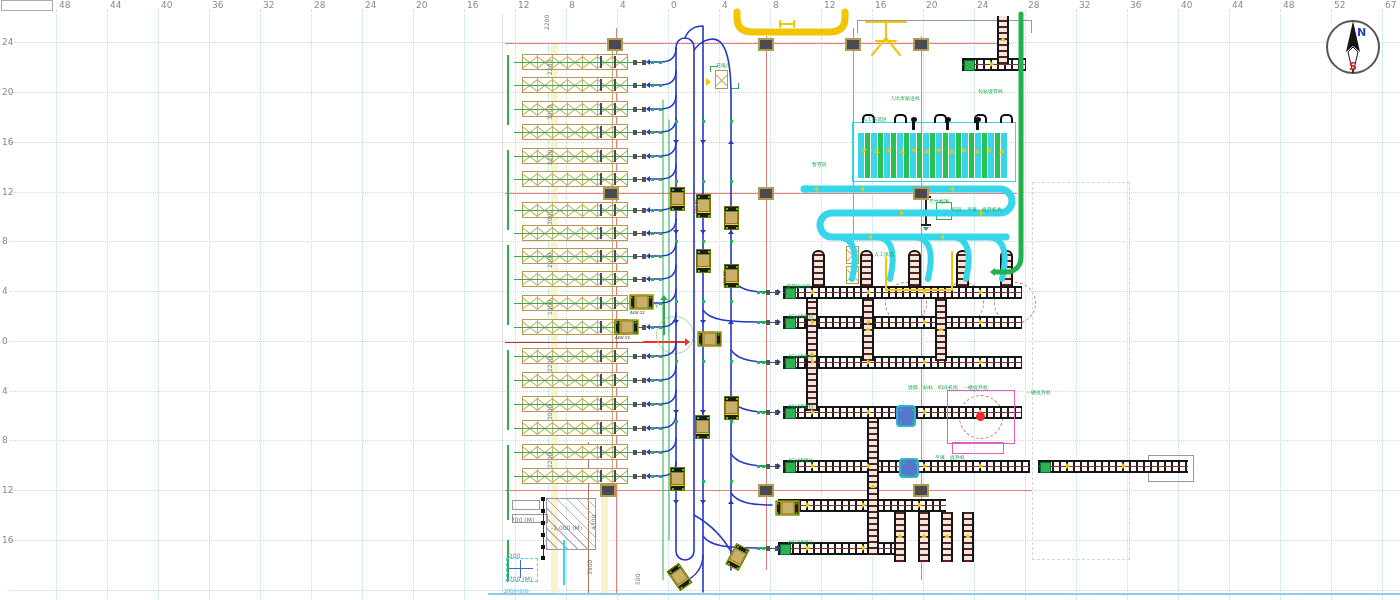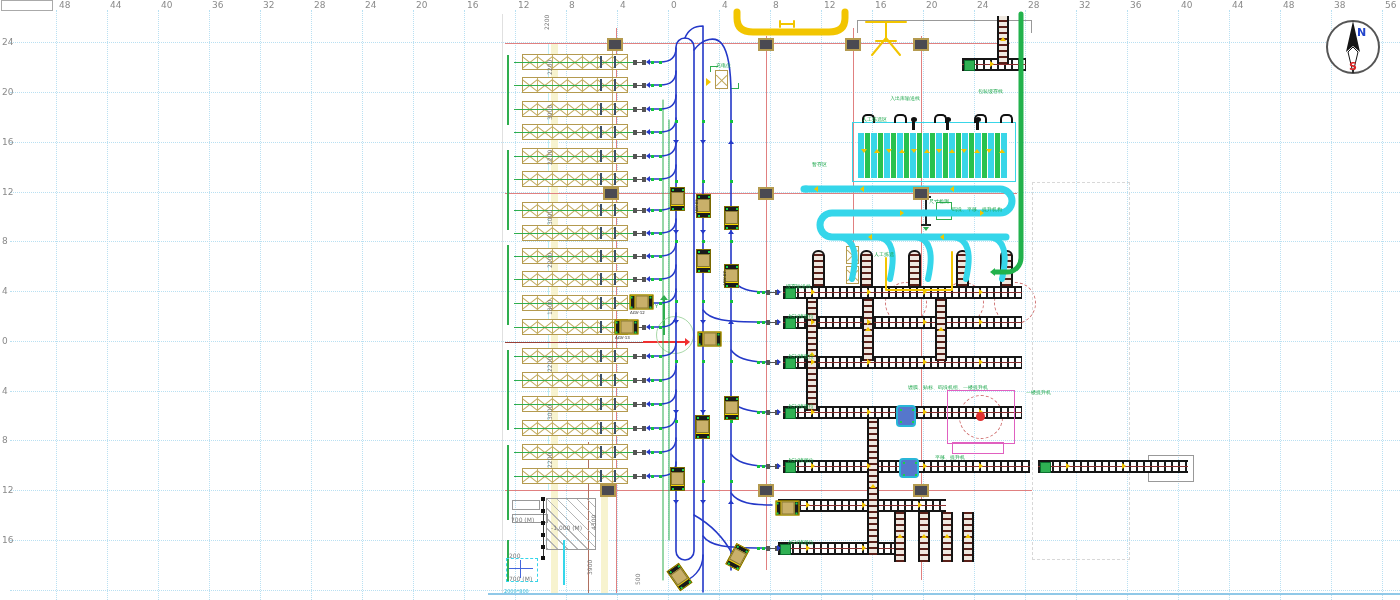--- a/index.html
+++ b/index.html
@@ -160,23 +160,23 @@
     <div class="abs rul" style="left: 1079px; top: 0px;">32</div>
     <div class="abs gridv" style="left: 1127px; top: 10px; height: 590px;"></div>
     <div class="abs rul" style="left: 1130px; top: 0px;">36</div>
     <div class="abs gridv" style="left: 1178px; top: 10px; height: 590px;"></div>
     <div class="abs rul" style="left: 1181px; top: 0px;">40</div>
     <div class="abs gridv" style="left: 1229px; top: 10px; height: 590px;"></div>
     <div class="abs rul" style="left: 1232px; top: 0px;">44</div>
     <div class="abs gridv" style="left: 1280px; top: 10px; height: 590px;"></div>
     <div class="abs rul" style="left: 1283px; top: 0px;">48</div>
     <div class="abs gridv" style="left: 1331px; top: 10px; height: 590px;"></div>
-    <div class="abs rul" style="left: 1334px; top: 0px;">38</div>
+    <div class="abs rul" style="left: 1334px; top: 0px;">52</div>
     <div class="abs gridv" style="left: 1382px; top: 10px; height: 590px;"></div>
-    <div class="abs rul" style="left: 1385px; top: 0px;">56</div>
+    <div class="abs rul" style="left: 1385px; top: 0px;">67</div>
     <div class="abs gridh" style="left: 10px; top: 42px; width: 1390px;"></div>
     <div class="abs rul" style="left: 2px; top: 37px;">24</div>
     <div class="abs gridh" style="left: 10px; top: 92px; width: 1390px;"></div>
     <div class="abs rul" style="left: 2px; top: 87px;">20</div>
     <div class="abs gridh" style="left: 10px; top: 142px; width: 1390px;"></div>
     <div class="abs rul" style="left: 2px; top: 137px;">16</div>
     <div class="abs gridh" style="left: 10px; top: 192px; width: 1390px;"></div>
     <div class="abs rul" style="left: 2px; top: 187px;">12</div>
     <div class="abs gridh" style="left: 10px; top: 241px; width: 1390px;"></div>
     <div class="abs rul" style="left: 2px; top: 236px;">8</div>

